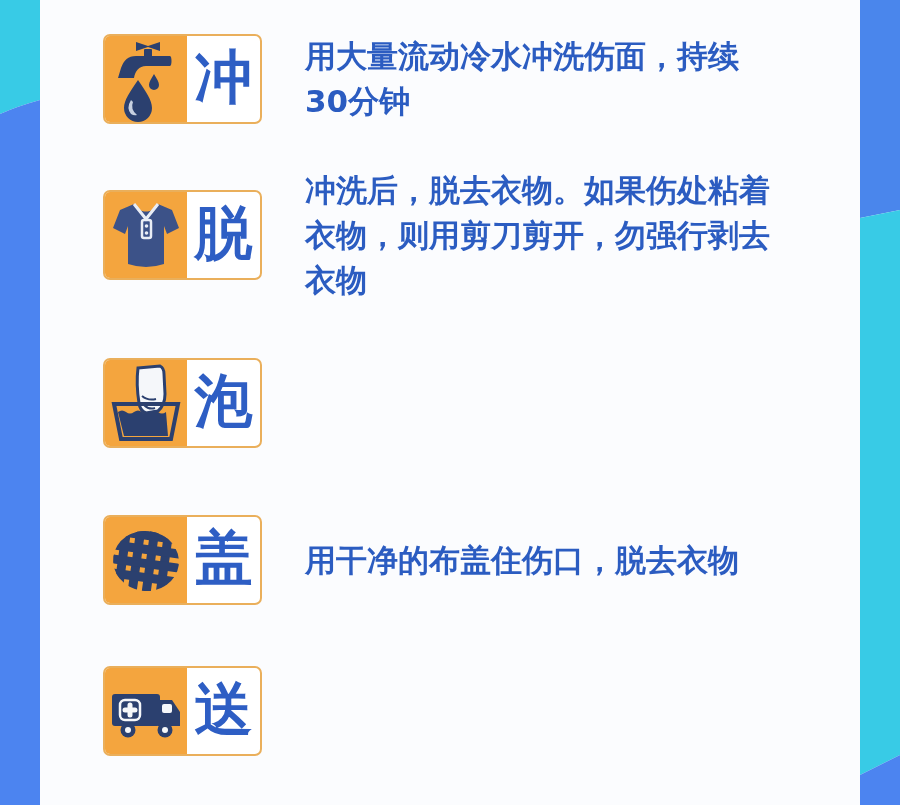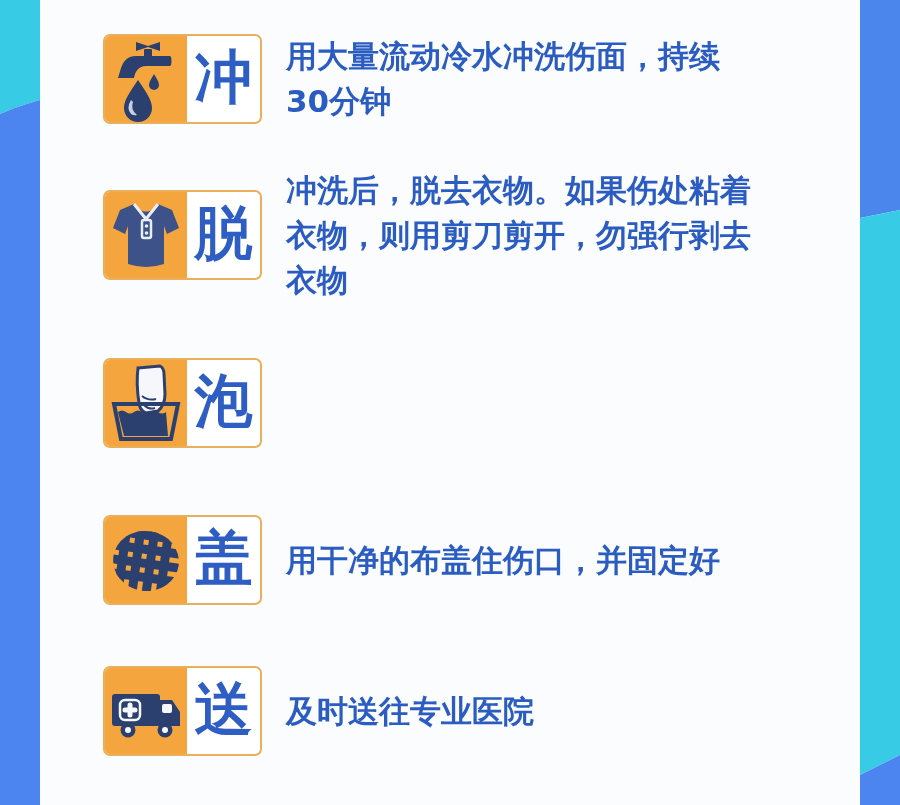--- a/index.html
+++ b/index.html
@@ -46,21 +46,21 @@
   .badge-label {
     flex: 1;
     display: flex; align-items: center; justify-content: center;
     color: #2e5ec4;
     font-size: 58px;
     font-weight: 700;
     line-height: 1;
     padding-bottom: 4px;
   }
   .step-text {
-    margin-left: 24px;
+    margin-left: 43px;
     width: 470px;
     color: #2b5cc1;
     font-size: 31px;
     line-height: 45px;
     font-weight: 700;
     word-break: normal;
   }
 </style>
 </head>
 <body>
@@ -146,21 +146,21 @@
           <rect x="52" y="8" width="9" height="72" rx="4.5"></rect>
           <rect x="2" y="14" width="72" height="9" rx="4.5"></rect>
           <rect x="2" y="28" width="72" height="9" rx="4.5"></rect>
           <rect x="2" y="42" width="72" height="9" rx="4.5"></rect>
           <rect x="2" y="56" width="72" height="9" rx="4.5"></rect>
         </g>
       </svg>
     </div>
     <div class="badge-label">盖</div>
   </div>
-  <p class="step-text">用干净的布盖住伤口，并固定好</p>
+  <p class="step-text">用干净的布盖住伤口，脱去衣物</p>
 </div>
 
 <div class="step step-5">
   <div class="badge">
     <div class="badge-icon">
       <svg width="76" height="86" viewBox="0 0 76 86">
         <g fill="#2b406f">
           <rect x="4" y="26" width="48" height="32" rx="3"></rect>
           <path d="M50 32 L64 32 L72 44 L72 58 L50 58 Z"></path>
           <circle cx="20" cy="62" r="7.5"></circle>
@@ -168,14 +168,13 @@
         </g>
         <rect x="54" y="36" width="10" height="9" rx="2" fill="#f5f7fa"></rect>
         <rect x="12" y="32" width="20" height="20" rx="5" fill="none" stroke="#f5f7fa" stroke-width="2.5"></rect>
         <path d="M22 37 V47 M17 42 H27" stroke="#f5f7fa" stroke-width="5" stroke-linecap="round"></path>
         <circle cx="20" cy="62" r="3" fill="#f5f7fa"></circle>
         <circle cx="57" cy="62" r="3" fill="#f5f7fa"></circle>
       </svg>
     </div>
     <div class="badge-label">送</div>
   </div>
-  <p class="step-text">及时送往专业医院</p>
 </div>
 
 </body></html>

